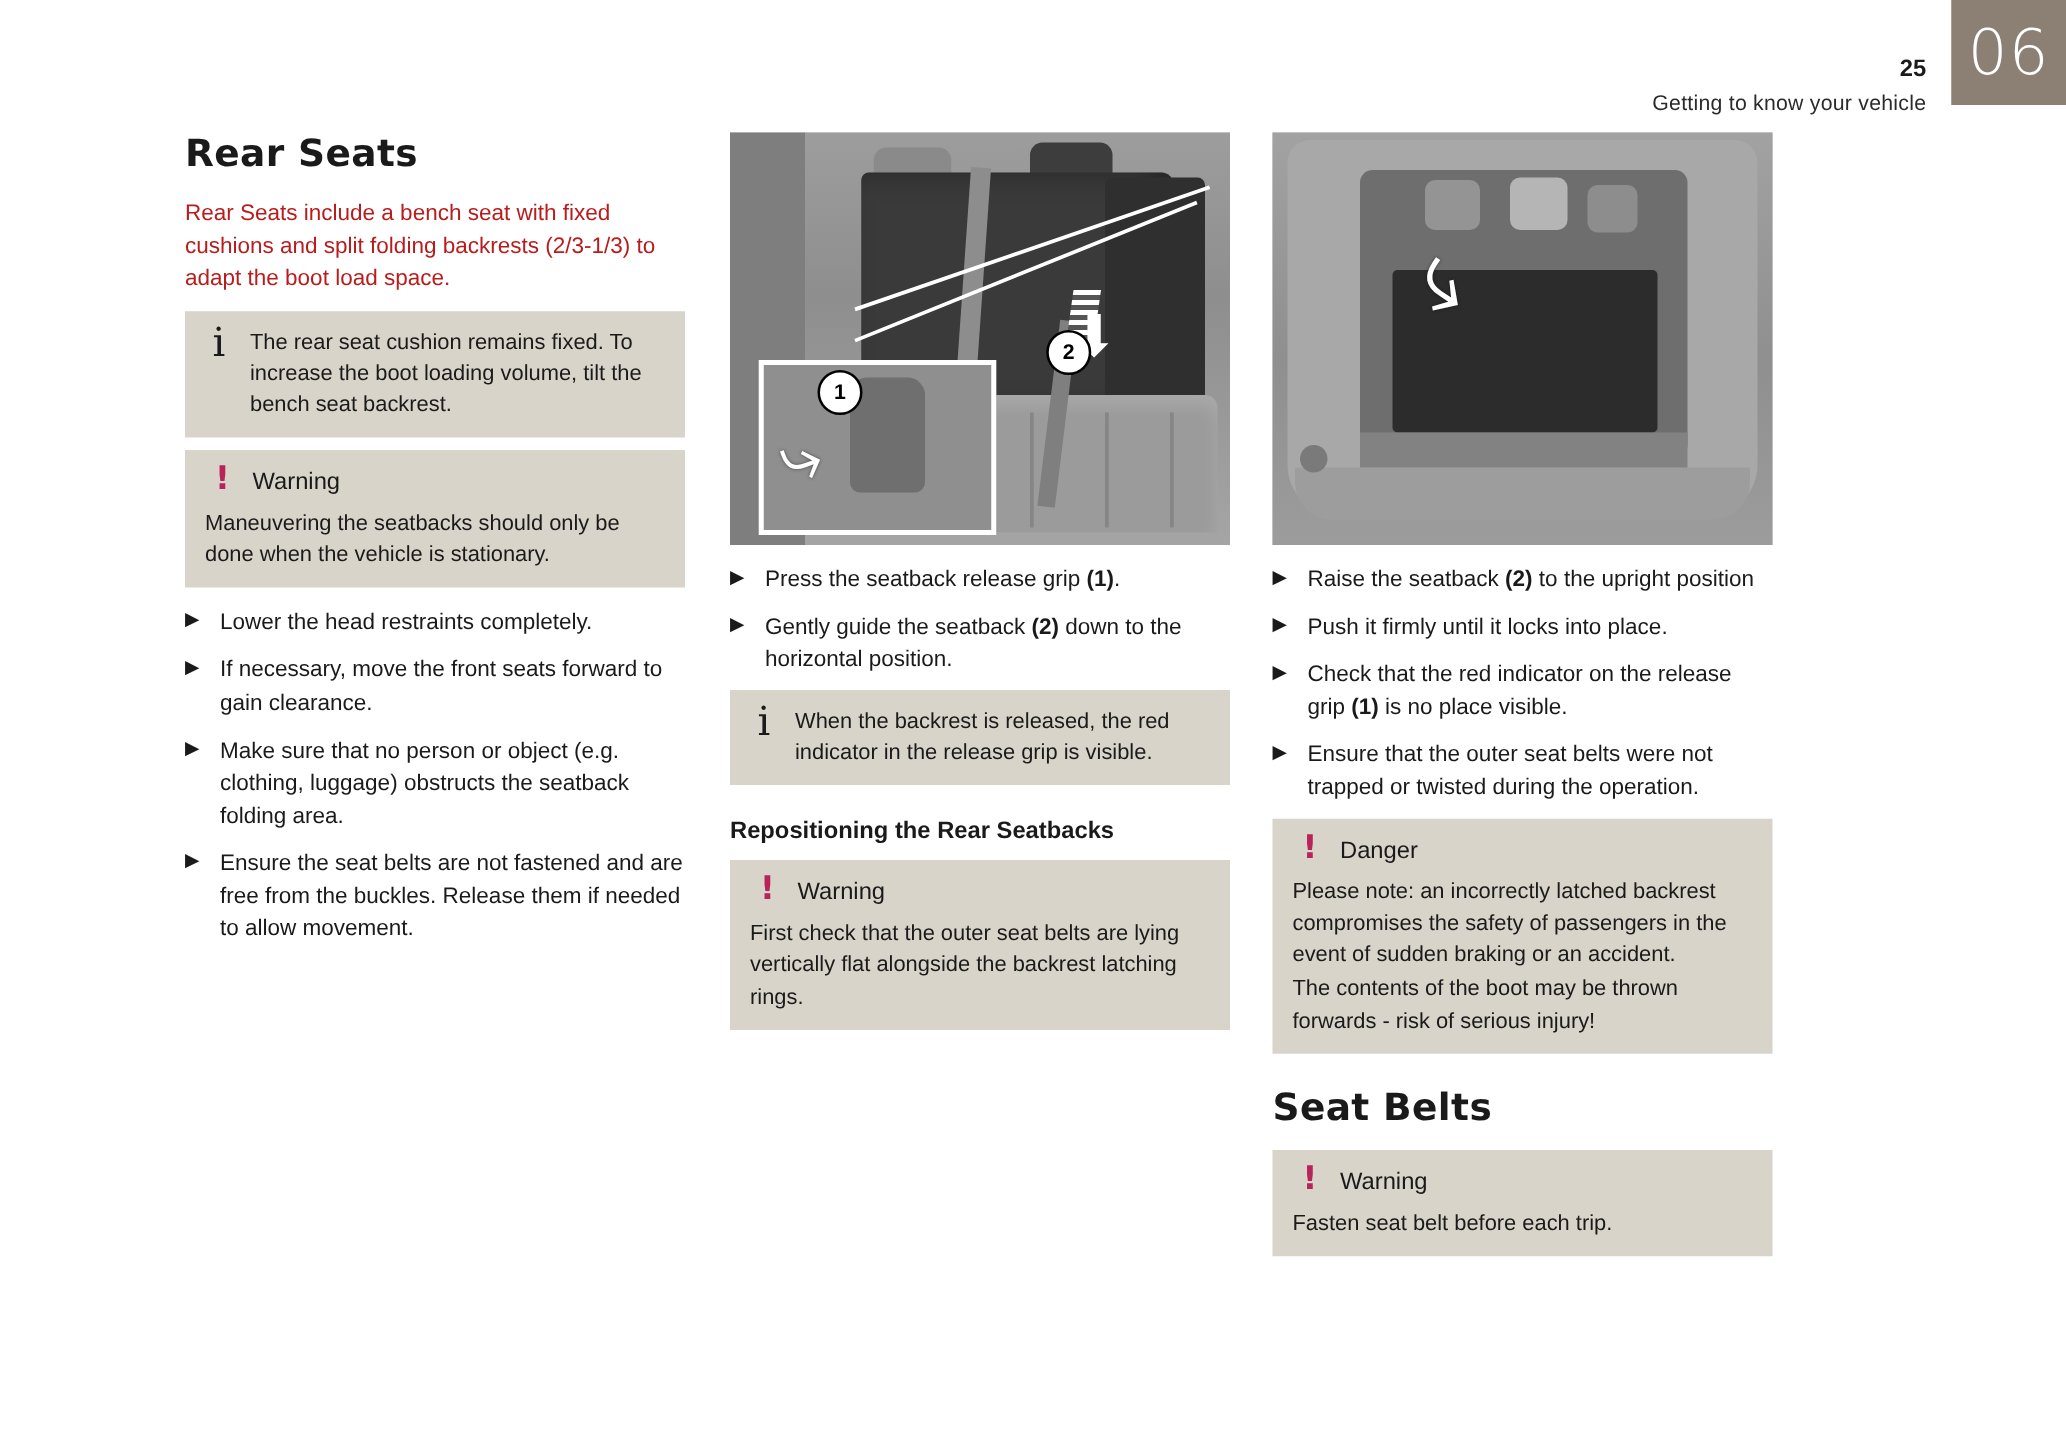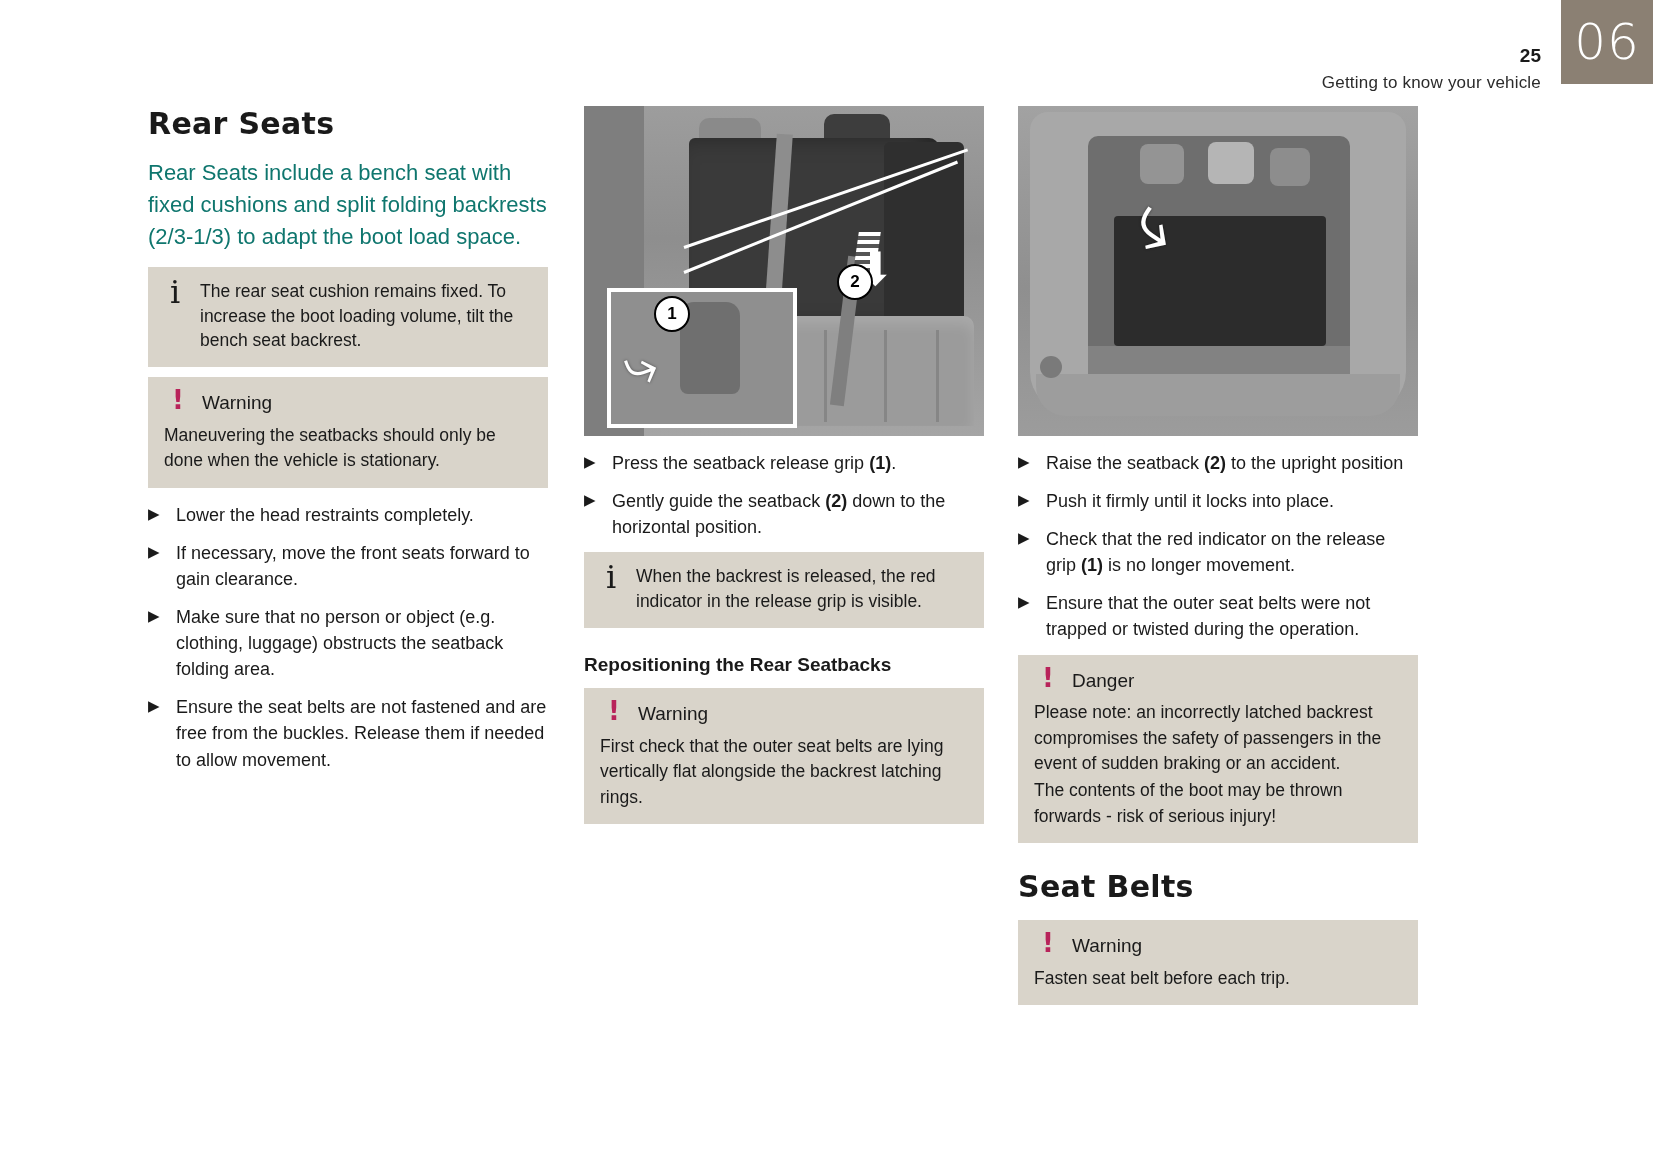--- a/index.html
+++ b/index.html
@@ -75,24 +75,24 @@
     color: #1a1a1a;
     letter-spacing: .3px;
   }
   h3.minor-title {
     font-size: 19px;
     font-weight: bold;
     margin: 26px 0 12px 0;
     color: #1a1a1a;
   }
   p.body-text {
-    font-size: 22px;
+    font-size: 18px;
     line-height: 1.45;
     margin: 0 0 14px 0;
-    color: #0f766e;
+    color: #b91c1c;
   }
 
   
   .box {
     background: #d9d4ca;
     padding: 12px 16px 14px 16px;
     margin: 0 0 10px 0;
     box-sizing: border-box;
   }
   .box-row {
@@ -416,21 +416,21 @@
     </li>
     <li>
       <span class="tri">▶</span>
       <span class="txt">
         <span>Push it firmly until it locks into place.</span>
       </span>
     </li>
     <li>
       <span class="tri">▶</span>
       <span class="txt">
-        <span>Check that the red indicator on the release grip </span><b>(1)</b><span> is no longer movement.</span>
+        <span>Check that the red indicator on the release grip </span><b>(1)</b><span> is no place visible.</span>
       </span>
     </li>
     <li>
       <span class="tri">▶</span>
       <span class="txt">
         <span>Ensure that the outer seat belts were not trapped or twisted during the operation.</span>
       </span>
     </li>
   </ul>
 

